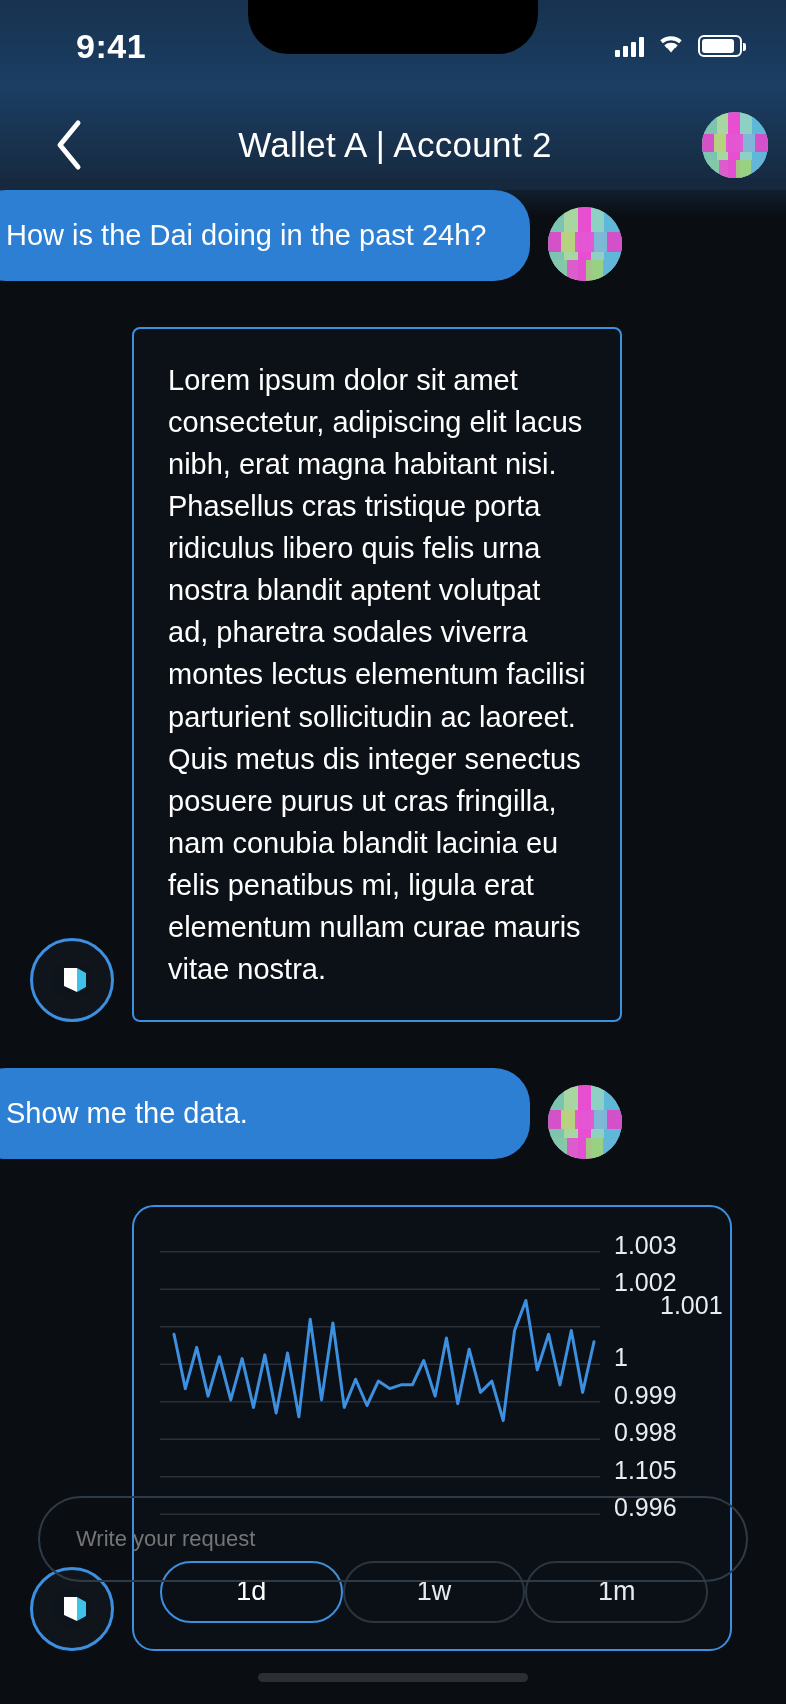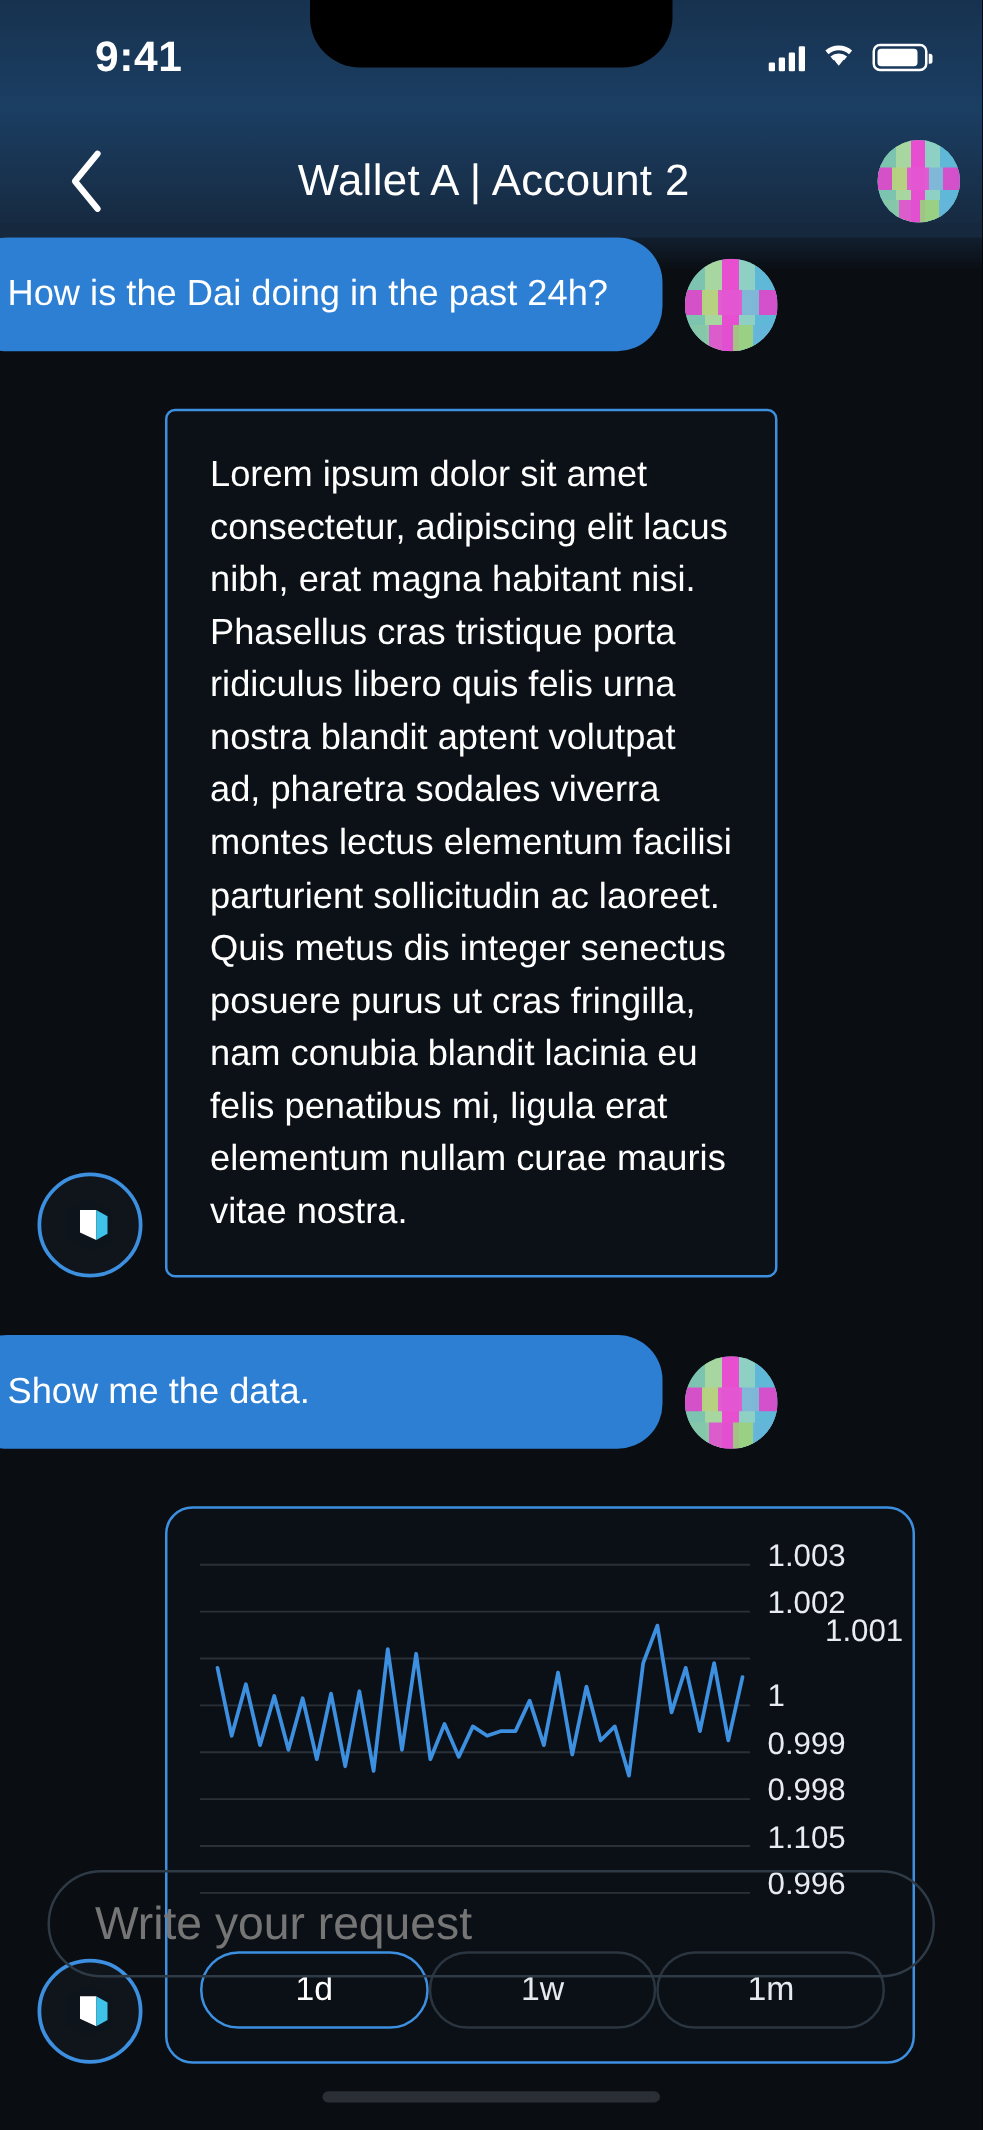--- a/index.html
+++ b/index.html
@@ -226,21 +226,21 @@
     display: flex; align-items: center;
     padding: 0 36px;
     background: transparent;
   }
   .composer input {
     width: 100%;
     background: transparent;
     border: none;
     outline: none;
     color: #9aa3ad;
-    font-size: 37px;
+    font-size: 22px;
     font-family: "Liberation Sans", sans-serif;
   }
   .home-indicator {
     position: absolute;
     left: 50%; bottom: 22px;
     transform: translateX(-50%);
     width: 270px; height: 9px;
     border-radius: 6px;
     background: #2a2f36;
   }

